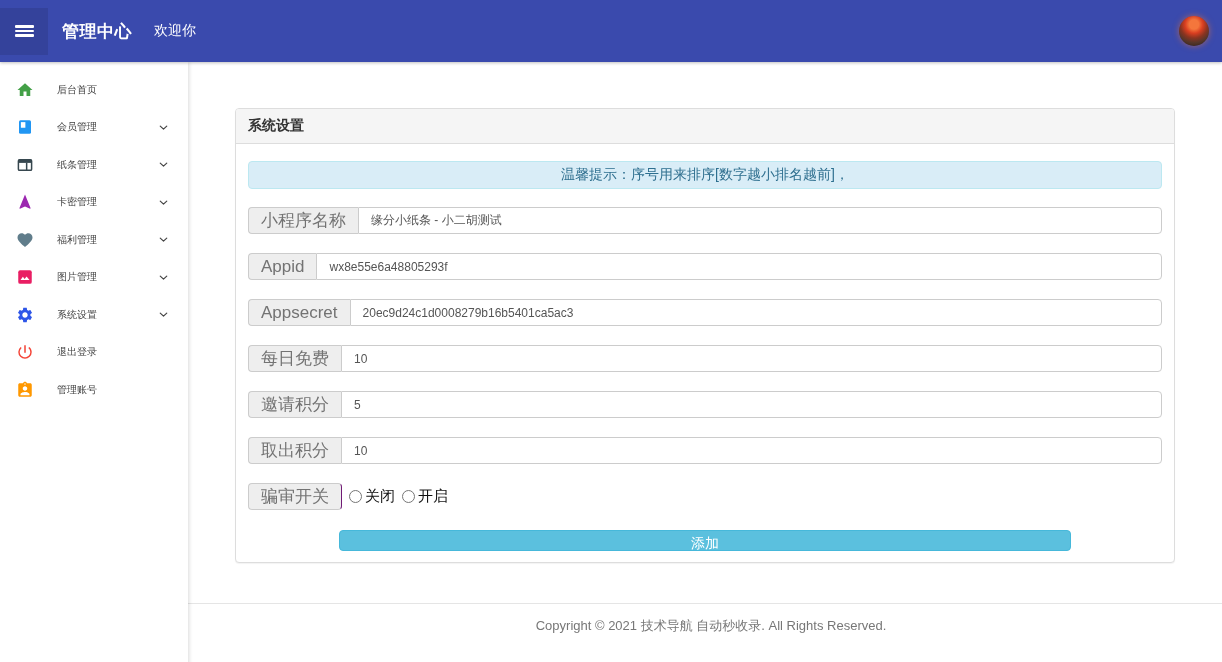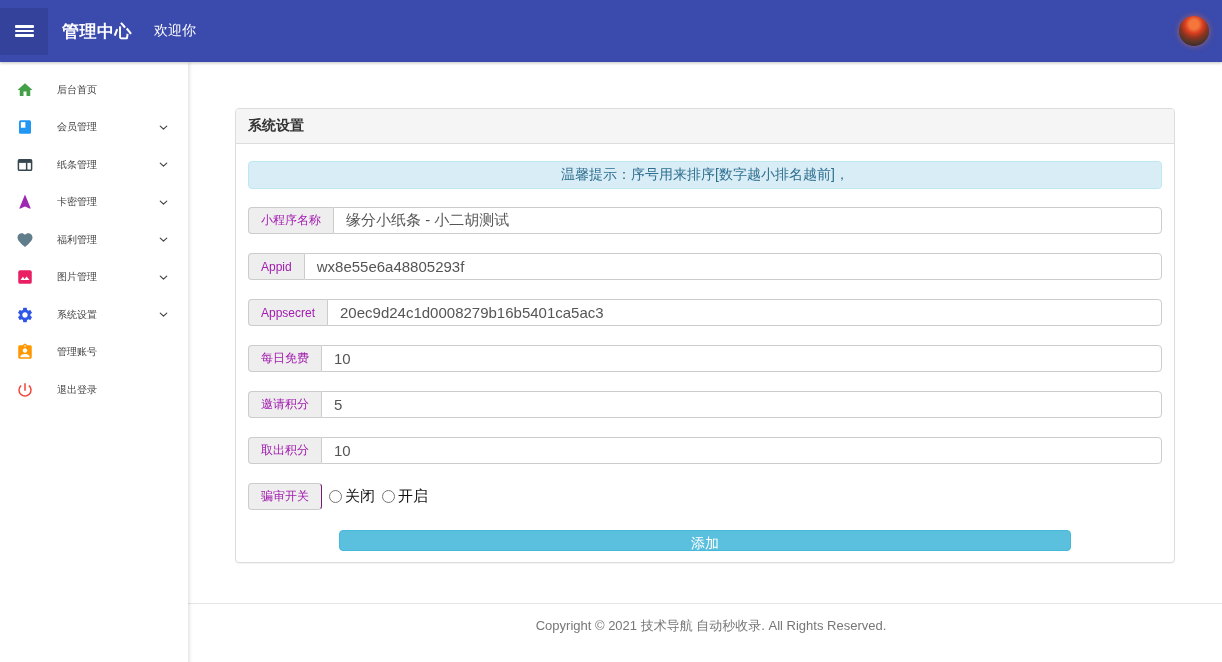--- a/index.html
+++ b/index.html
@@ -51,26 +51,26 @@
     padding:8px 12px; font-size:14px; font-weight:bold; color:#333;
   }
   .panel-body { padding:17px 12px 11px 12px; }
   .alert-info {
     background:#d9edf7; border:1px solid #bce8f1; color:#2e6f8f;
     border-radius:4px; text-align:center; padding:4px; font-size:14px; margin-bottom:18px;
   }
   .input-group { display:flex; margin-bottom:19px; width:100%; }
   .addon {
     background:#eee; border:1px solid #ccc; border-right:0; border-radius:4px 0 0 4px;
-    padding:0 12px; font-size:12px; color:#a21caf; display:flex; align-items:center;
+    padding:0 12px; font-size:17px; color:#737373; display:flex; align-items:center;
     white-space:nowrap; height:27px; flex:none;
   }
   .input-group input[type=text] {
     flex:1; height:27px; border:1px solid #ccc; border-radius:0 4px 4px 0;
-    padding:0 12px; font-size:15px; color:#555; outline:none; min-width:0;
+    padding:0 12px; font-size:12px; color:#555; outline:none; min-width:0;
     font-family:"Liberation Sans","DejaVu Sans",sans-serif;
   }
   .switch-row { display:flex; align-items:center; margin-bottom:20px; }
   .switch-row .addon { border-right:1px solid #701a75; border-radius:4px; }
   .radio-opt { display:flex; align-items:center; margin-left:7px; font-size:15px; color:#111; cursor:pointer; }
   .radio-opt input { margin:0 3px 0 0; width:13px; height:13px; cursor:pointer; }
   .submit-btn {
     display:block; margin-left:10%; width:80%; height:21px;
     background:#5bc0de; border:1px solid #46b8da; border-radius:4px;
     color:#fff; font-size:14px; cursor:pointer; line-height:25px; text-align:center;
@@ -184,33 +184,33 @@
         </span>
         <span>系统设置</span>
         <span class="chev">
           <svg viewBox="0 0 24 24">
             <path d="M6 9.5l6 5.5 6-5.5" fill="none" stroke="currentColor" stroke-width="2.2" stroke-linecap="round" stroke-linejoin="round"></path>
           </svg>
         </span>
       </div>
       <div class="side-item">
         <span class="ic">
+          <svg viewBox="0 0 24 24" fill="#f44336" style="color:#f44336">
+            <path d="M13 3h-2v10h2V3zm4.83 2.17l-1.42 1.42A6.92 6.92 0 0 1 19 12c0 3.87-3.13 7-7 7s-7-3.13-7-7c0-2.05.88-3.9 2.58-5.42L6.17 5.17A8.93 8.93 0 0 0 3 12a9 9 0 0 0 18 0c0-2.74-1.23-5.19-3.17-6.83z"></path>
+          </svg>
+        </span>
+        <span>退出登录</span>
+      </div>
+      <div class="side-item">
+        <span class="ic">
           <svg viewBox="0 0 24 24" fill="#ff9800" style="color:#ff9800">
             <path d="M19 3h-4.18C14.4 1.84 13.3 1 12 1c-1.3 0-2.4.84-2.82 2H5c-1.1 0-2 .9-2 2v14c0 1.1.9 2 2 2h14c1.1 0 2-.9 2-2V5c0-1.1-.9-2-2-2zm-7 0c.55 0 1 .45 1 1s-.45 1-1 1-1-.45-1-1 .45-1 1-1zm0 4c1.66 0 3 1.34 3 3s-1.34 3-3 3-3-1.34-3-3 1.34-3 3-3zm6 12H6v-1.4c0-2 4-3.1 6-3.1s6 1.1 6 3.1V19z"></path>
           </svg>
         </span>
         <span>管理账号</span>
-      </div>
-      <div class="side-item">
-        <span class="ic">
-          <svg viewBox="0 0 24 24" fill="#f44336" style="color:#f44336">
-            <path d="M13 3h-2v10h2V3zm4.83 2.17l-1.42 1.42A6.92 6.92 0 0 1 19 12c0 3.87-3.13 7-7 7s-7-3.13-7-7c0-2.05.88-3.9 2.58-5.42L6.17 5.17A8.93 8.93 0 0 0 3 12a9 9 0 0 0 18 0c0-2.74-1.23-5.19-3.17-6.83z"></path>
-          </svg>
-        </span>
-        <span>退出登录</span>
       </div>
     </div>
 
   <div class="main">
     <div class="content">
       <div class="panel">
         <div class="panel-heading">系统设置</div>
         <div class="panel-body">
           <div class="alert-info">温馨提示：序号用来排序[数字越小排名越前]，</div>
 

